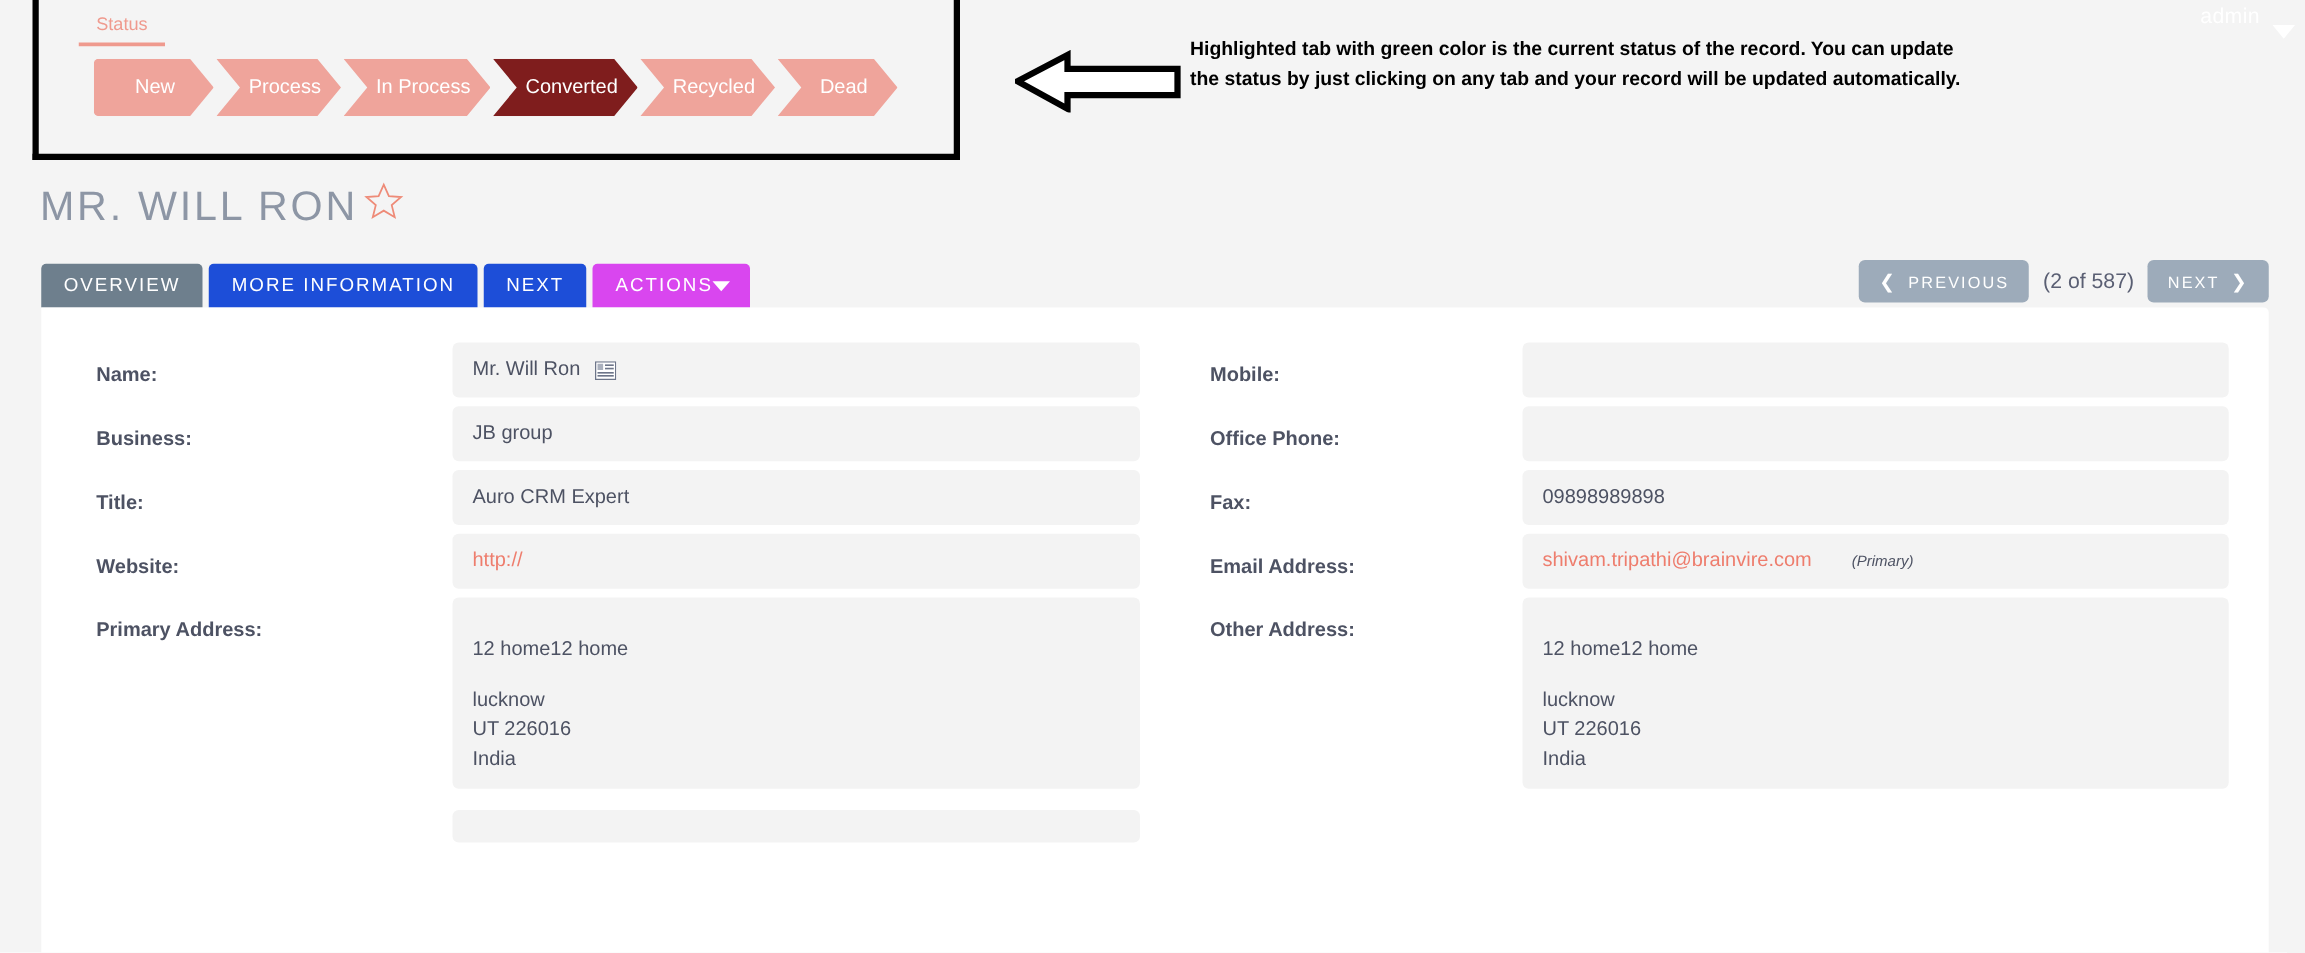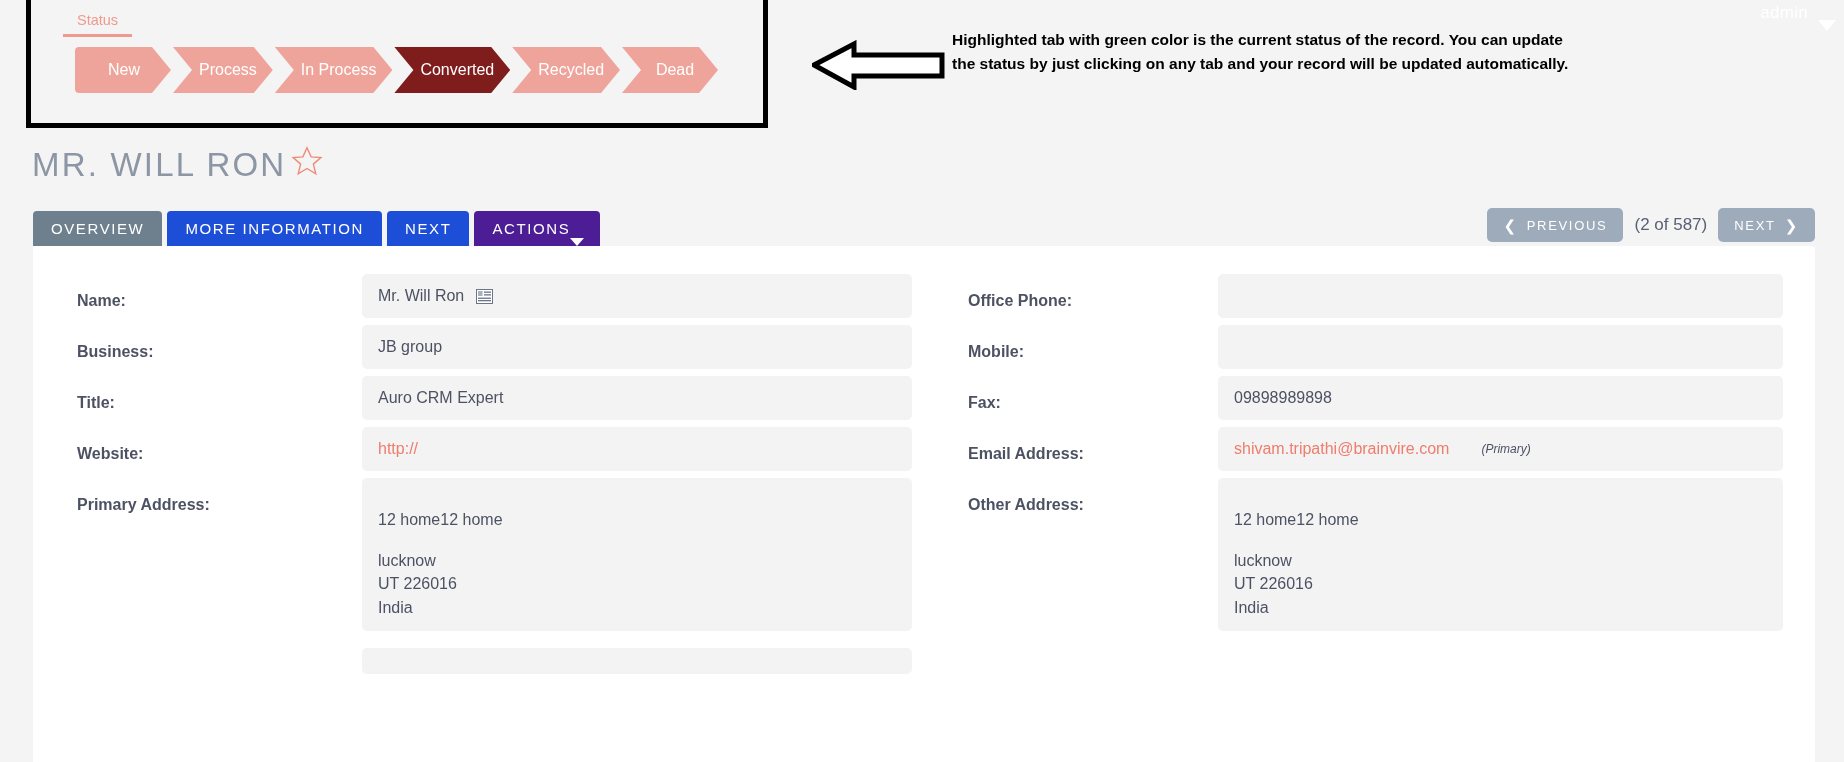--- a/index.html
+++ b/index.html
@@ -156,24 +156,24 @@
     font-family: "Liberation Sans", sans-serif;
     padding: 0 18px;
     height: 35px;
     line-height: 35px;
     background: #1d4ed8;
     cursor: pointer;
     white-space: nowrap;
   }
   .tab.active { background: #6e7f8d; }
   .tab.actions {
-    background: #4c1d95;
+    background: #d946ef;
     border-radius: 4px 4px 0 0;
     display: flex;
-    align-items: flex-end;
+    align-items: center;
     padding-right: 16px;
   }
   .caret-down {
     width: 0; height: 0;
     border-left: 7px solid transparent;
     border-right: 7px solid transparent;
     border-top: 8px solid #ffffff;
   }
 
   
@@ -394,26 +394,26 @@
       <div class="frow">
         <div class="flabel"></div>
         <div class="strip-bottom" style="flex:1"></div>
       </div>
 
     </div>
 
     <div class="col right">
 
       <div class="frow">
+        <div class="flabel">Mobile:</div>
+        <div class="fvalue empty"></div>
+      </div>
+
+      <div class="frow">
         <div class="flabel">Office Phone:</div>
-        <div class="fvalue empty"></div>
-      </div>
-
-      <div class="frow">
-        <div class="flabel">Mobile:</div>
         <div class="fvalue empty"></div>
       </div>
 
       <div class="frow">
         <div class="flabel">Fax:</div>
         <div class="fvalue">09898989898</div>
       </div>
 
       <div class="frow">
         <div class="flabel">Email Address:</div>

